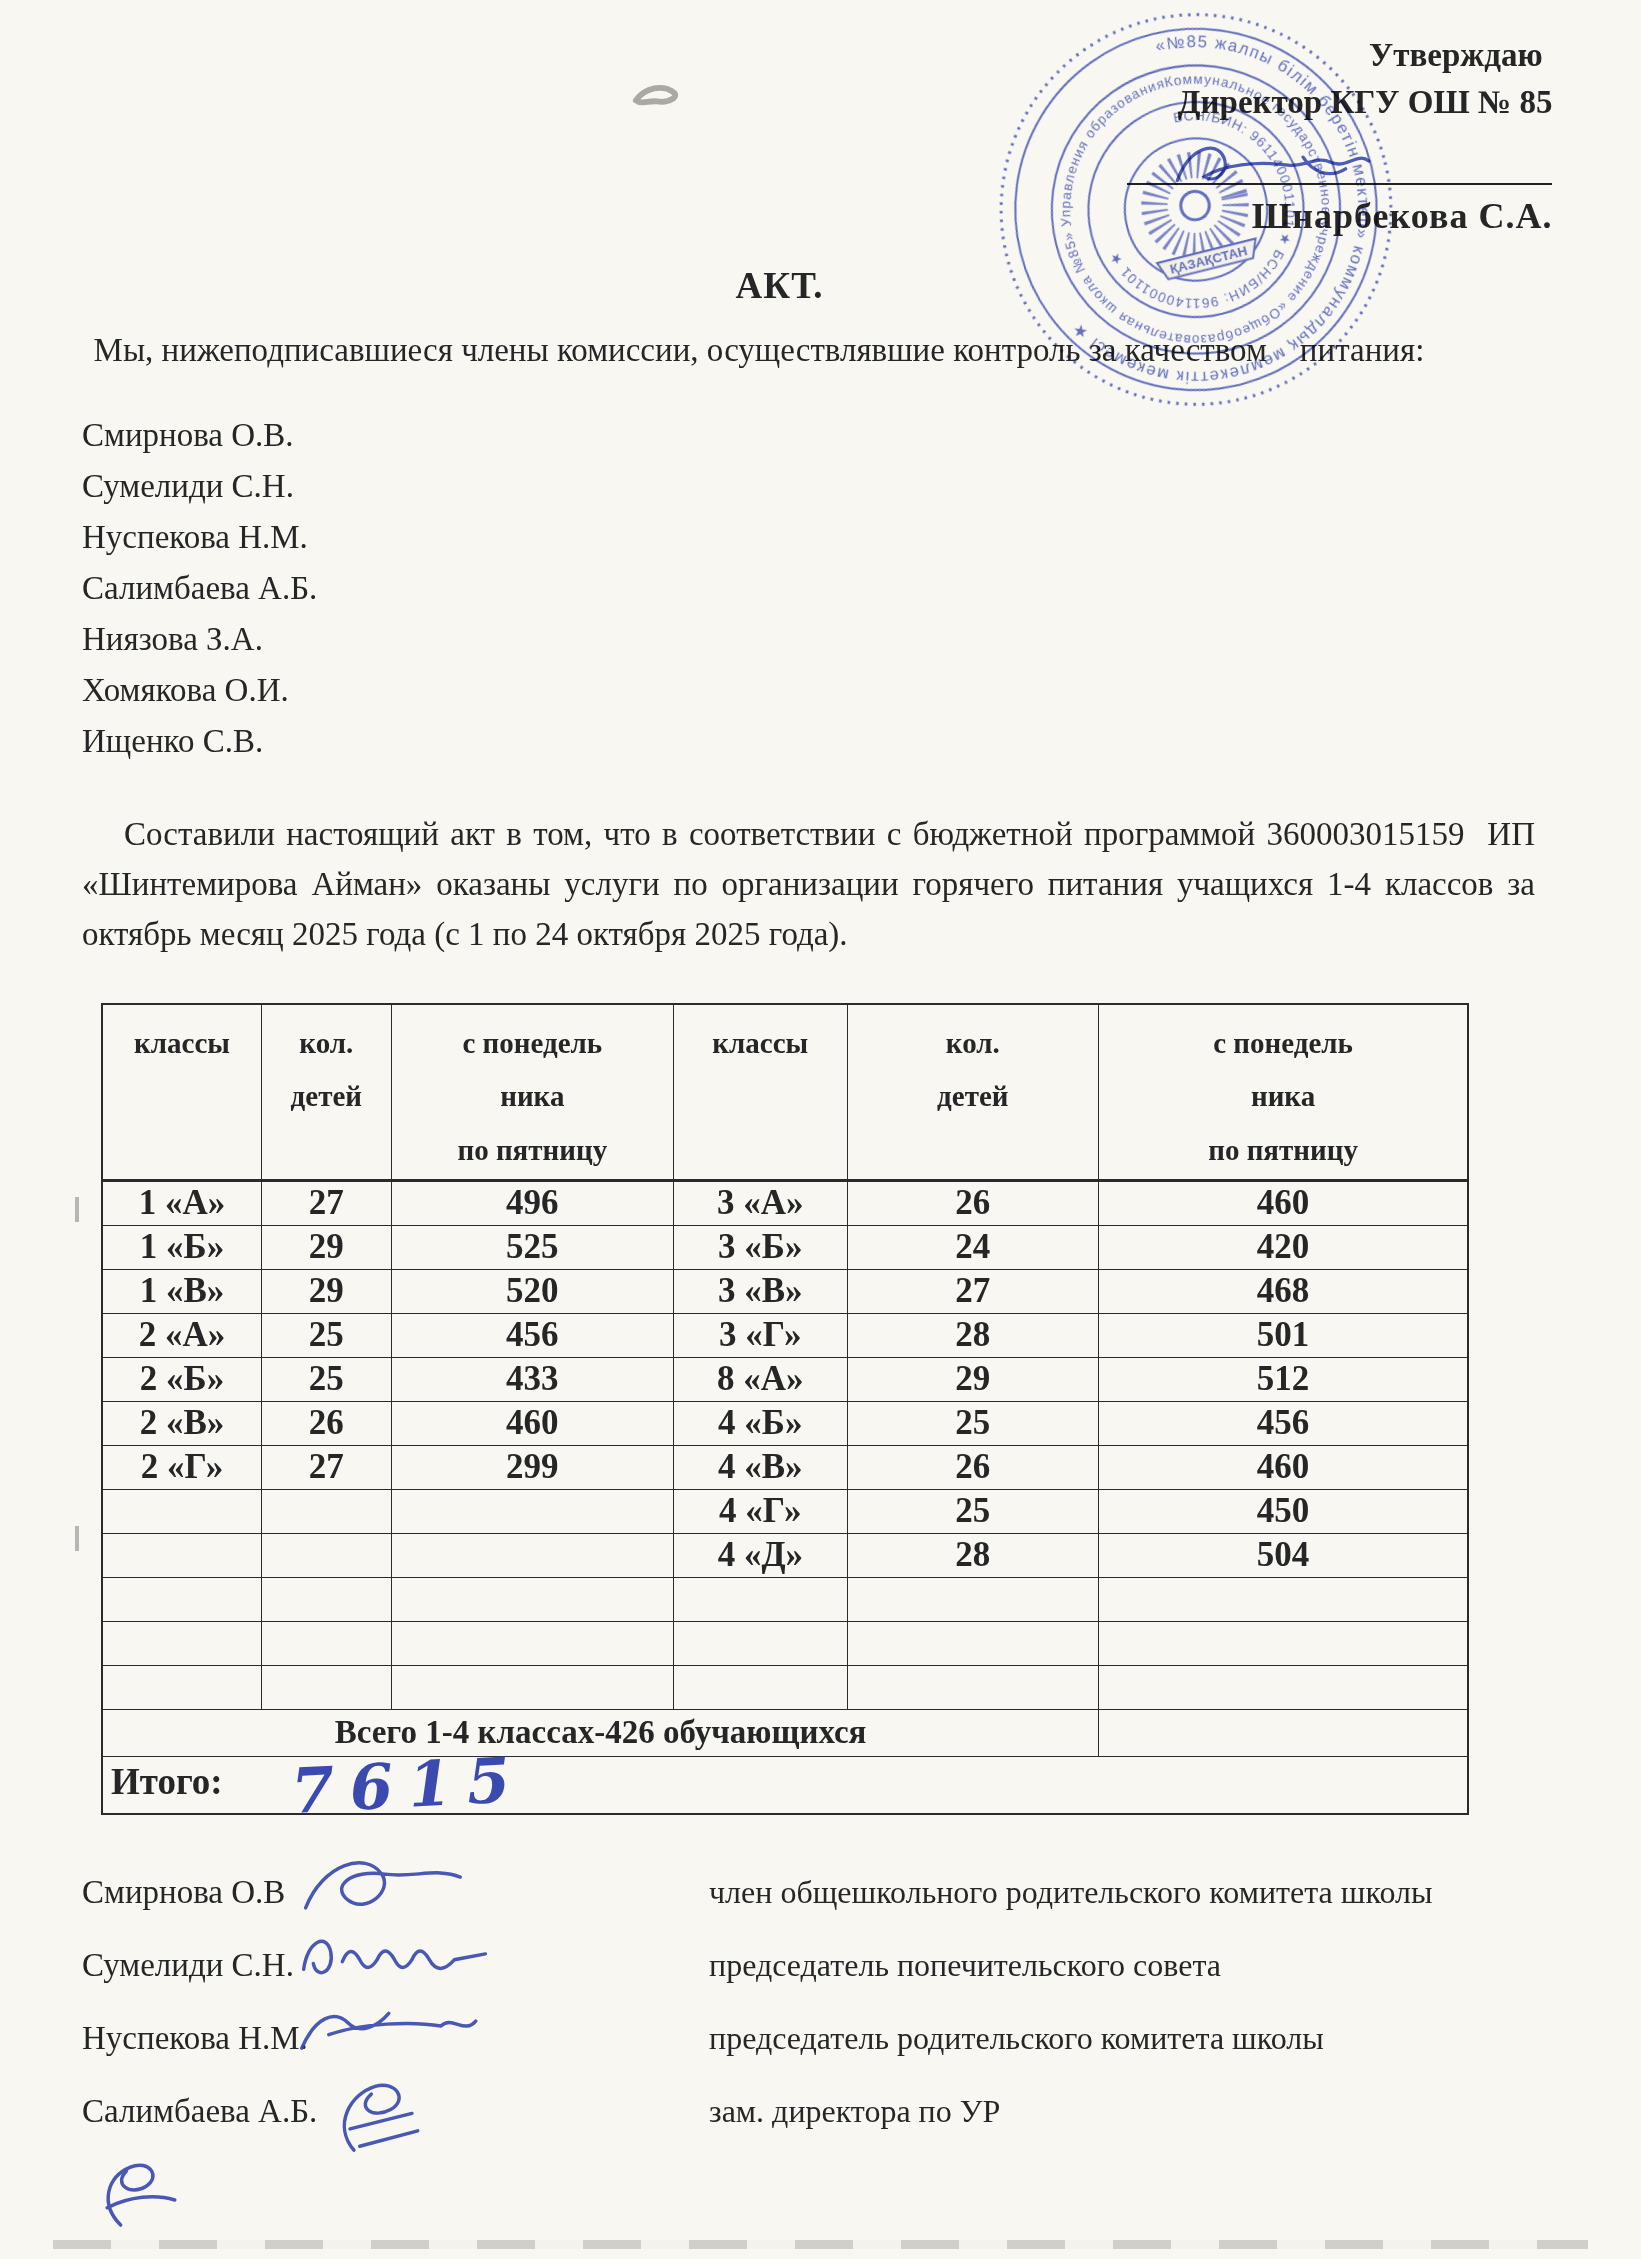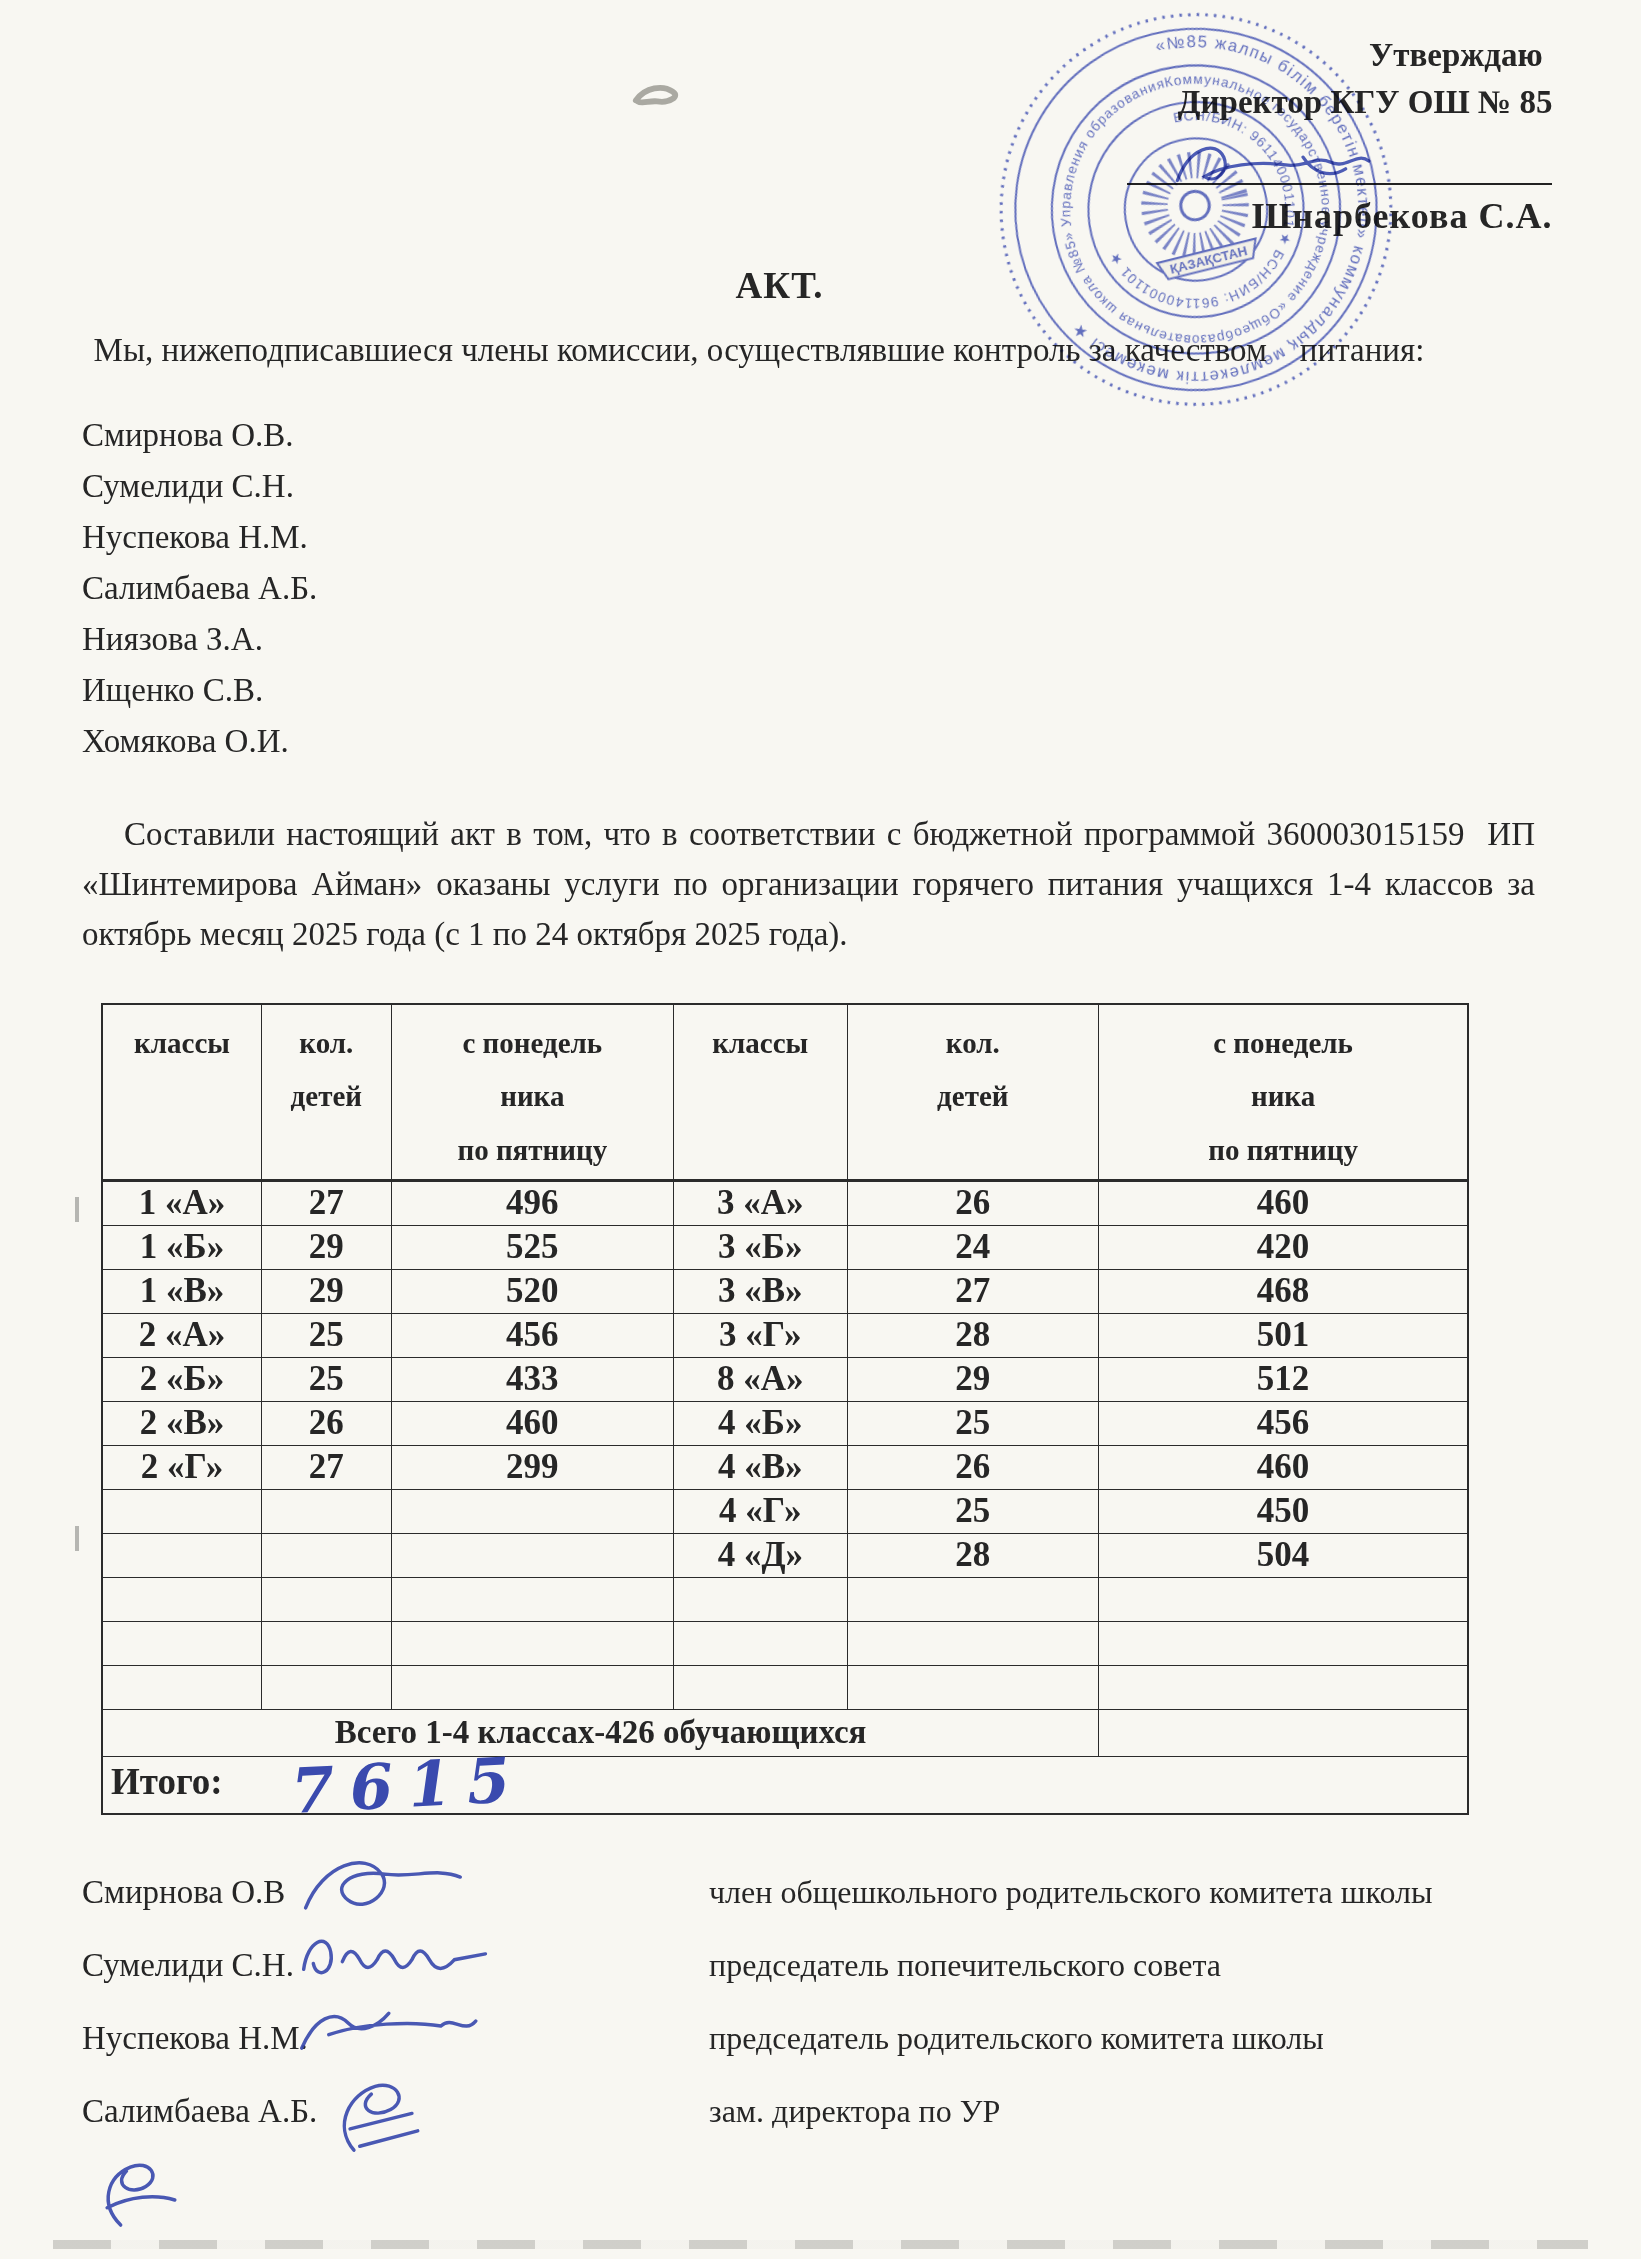--- a/index.html
+++ b/index.html
@@ -109,22 +109,22 @@
   <h1 class="title">АКТ.</h1>
 
   <p class="intro">Мы, нижеподписавшиеся члены комиссии, осуществлявшие контроль за качеством&nbsp;&nbsp;&nbsp; питания:</p>
 
   <div class="members">
       <div class="member">Смирнова О.В.</div>
       <div class="member">Сумелиди С.Н.</div>
       <div class="member">Нуспекова Н.М.</div>
       <div class="member">Салимбаева А.Б.</div>
       <div class="member">Ниязова З.А.</div>
+      <div class="member">Хомякова О.И.</div>
       <div class="member">Ищенко С.В.</div>
-      <div class="member">Хомякова О.И.</div>
     </div>
 
   <p class="body-par"><span>Составили настоящий акт в том, что в соответствии с бюджетной программой </span><b>360003015159</b><span>&nbsp;&nbsp;ИП «Шинтемирова Айман» оказаны услуги по организации горячего питания учащихся </span><b>1-4</b><span> классов за октябрь месяц 2025 года (с 1 по 24 октября 2025 года).</span></p>
 
   <table class="cls">
     <colgroup>
       <col style="width:159px">
         <col style="width:130px">
         <col style="width:282px">
       <col style="width:174px">

